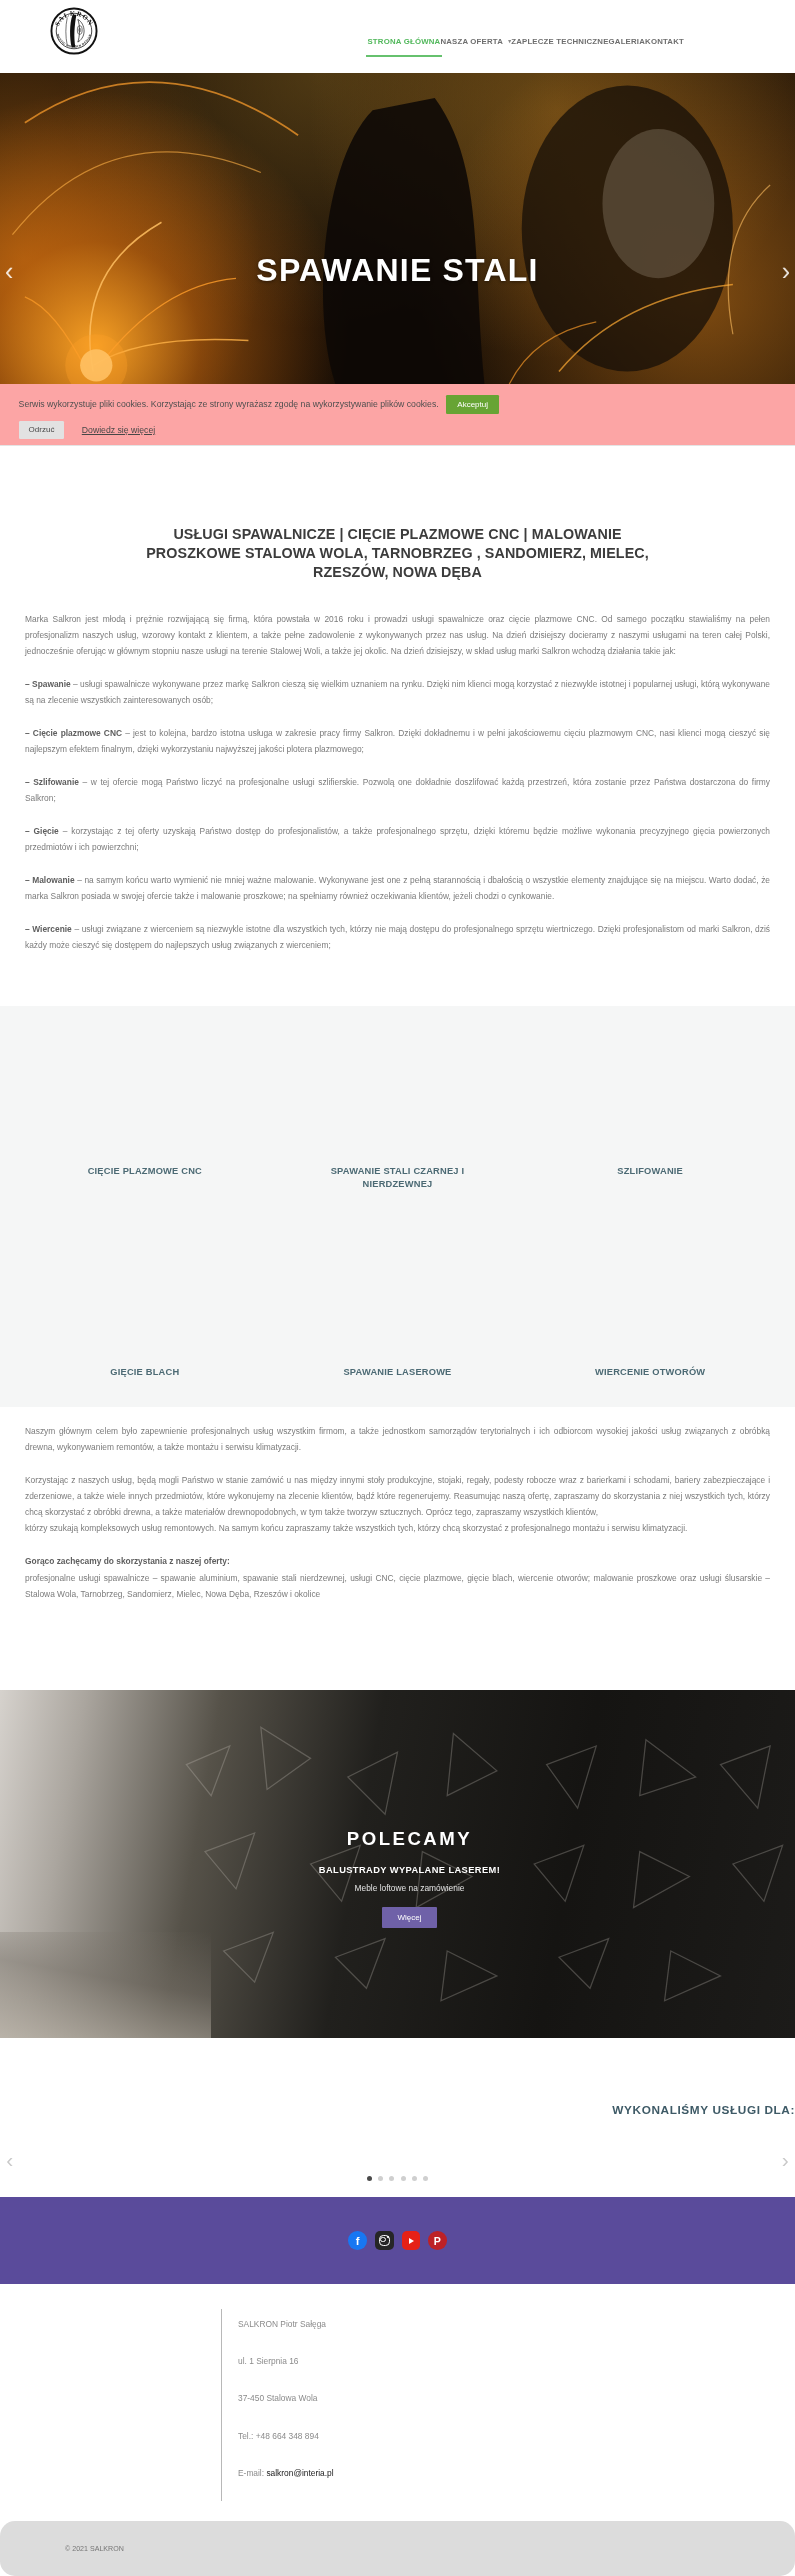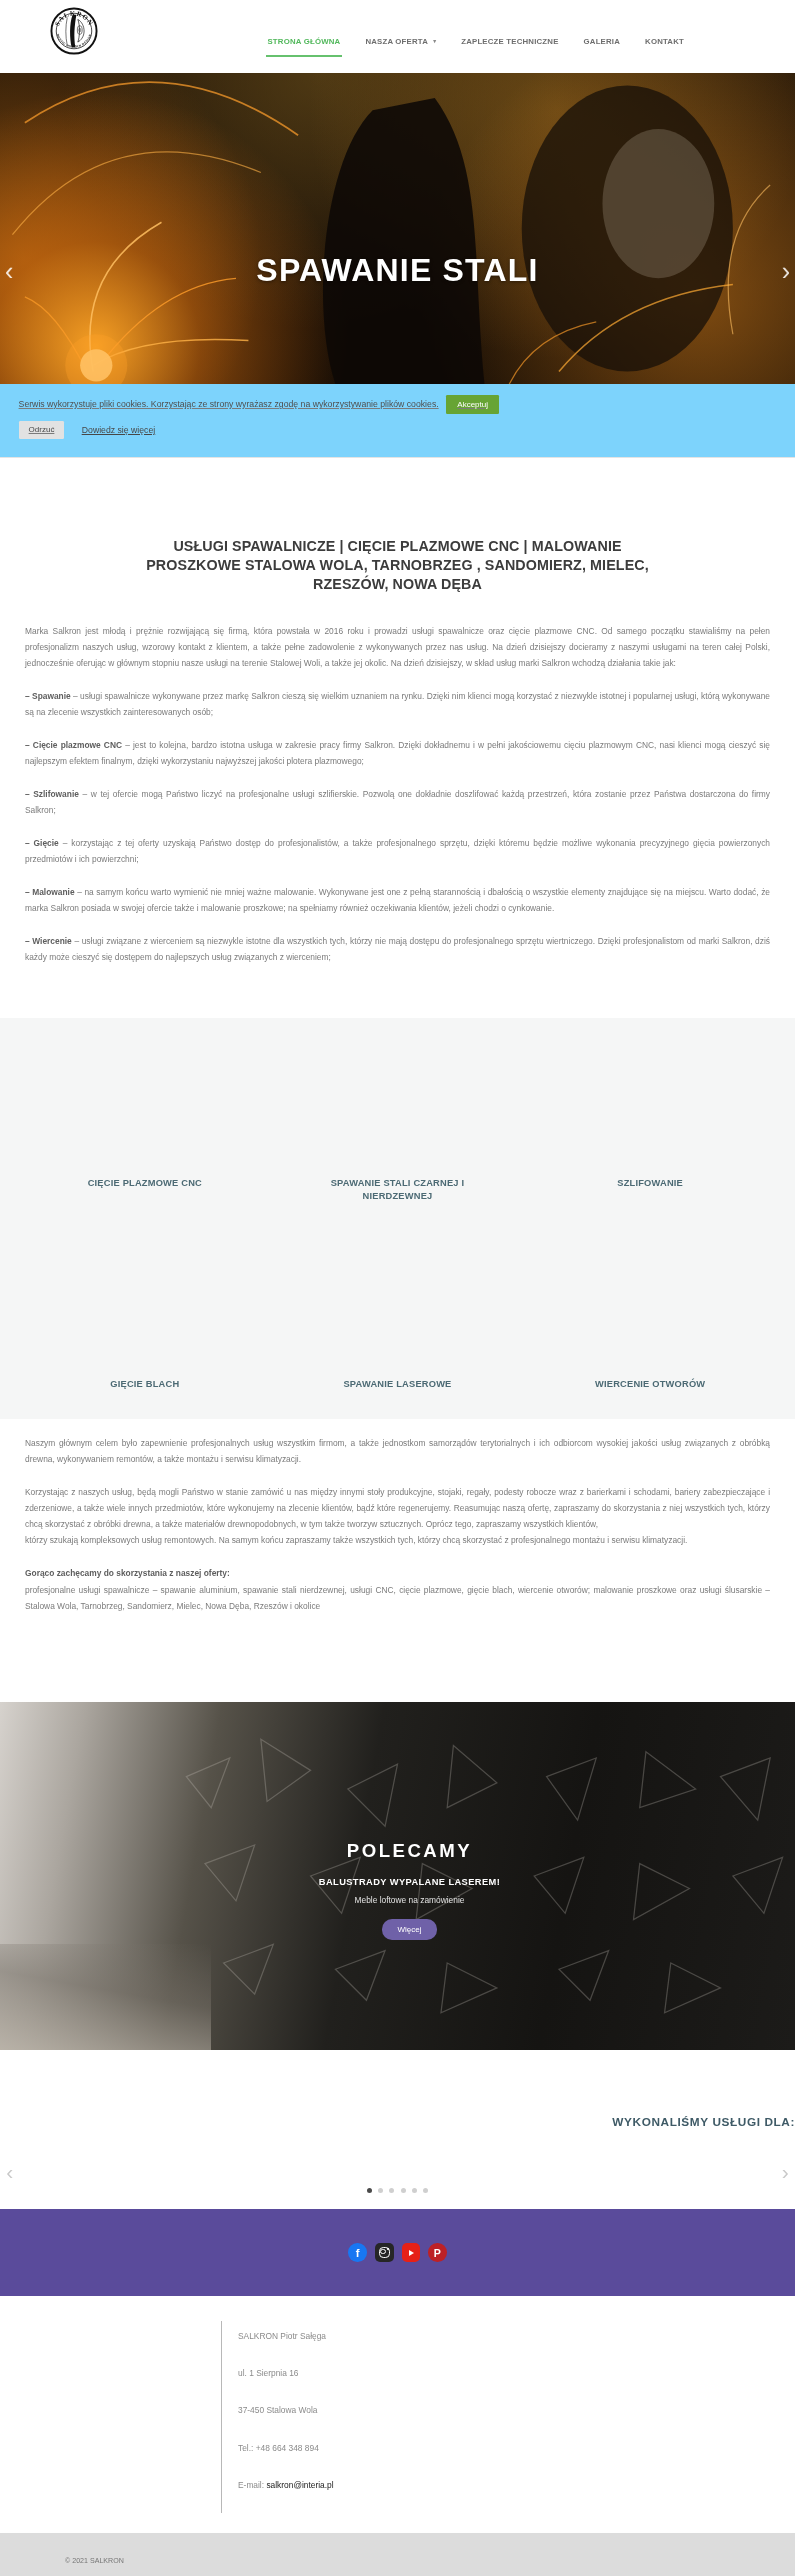--- a/index.html
+++ b/index.html
@@ -2,21 +2,21 @@
 <html lang="pl" style="font-size:10px"><head>
 <meta charset="utf-8">
 <style>
   * { box-sizing: border-box; }
   html,body { margin:0; padding:0; }
   body { width:795px; background:#fff; font-family:"Liberation Sans", sans-serif; color:#7b7b7b; }
 
   
   .header { position:relative; height:73px; background:#fff; z-index:5; }
   .logo { position:absolute; left:50px; top:6.8px; width:48px; height:48px; }
-  .nav { position:absolute; top:0; right:111px; height:83px; display:flex; align-items:center; gap:25px; }
+  .nav { position:absolute; top:0; right:111px; height:83px; display:flex; align-items:center; }
   .nav-item { font-size:7.8px; font-weight:700; color:#6e6e6e; letter-spacing:0.2px; cursor:pointer; position:relative; white-space:nowrap; }
   .nav-item.active { color:#52b85c; }
   .nav-item.active .nav-underline { content:""; position:absolute; left:-1.2px; right:-1.2px; bottom:-10.6px; height:1.2px; background:#66c16e; }
   .caret { font-size:5.6px; color:#8a8a8a; margin-left:3.1px; vertical-align:0.6px; }
 
   
   .hero { position:relative; height:311px; overflow:hidden;
     background:
       radial-gradient(circle at 12% 88%, rgba(255,166,38,.95) 0%, rgba(214,110,15,.55) 14%, rgba(0,0,0,0) 34%),
       radial-gradient(circle at 3% 60%, rgba(255,140,20,.5) 0%, rgba(0,0,0,0) 30%),
@@ -26,21 +26,21 @@
       linear-gradient(180deg, #241709 0%, #1a1007 55%, #120b05 100%);
   }
   .hero-sparks { position:absolute; inset:0; width:100%; height:100%; }
   .hero-title { position:absolute; left:0; width:100%; top:179px; text-align:center;
     color:#fff; font-size:32px; font-weight:700; letter-spacing:1.2px; margin:0; text-shadow:0 0.6px 3.7px rgba(0,0,0,.45); }
   .hero-arrow { position:absolute; top:186px; color:rgba(255,255,255,.85); font-size:25px; line-height:25px; cursor:pointer; user-select:none; }
   .hero-arrow.prev { left:5px; }
   .hero-arrow.next { right:5px; }
 
   
-  .cookie { background:#7dd3fc; padding:10.6px 18.6px 10px; border-bottom:0.6px solid #e4e4e4; height:74px;text-decoration:underline; }
+  .cookie { background:#fca5a5; padding:10.6px 18.6px 10px; border-bottom:0.6px solid #e4e4e4; height:62px; }
   .cookie-row1 { display:flex; align-items:center; }
   .cookie-msg { font-size:8.7px; color:#4f4f4f; }
   .btn-accept { margin-left:7.5px; background:#67a434; color:#fff; border:none; font-size:8px; padding:5px 11.2px; border-radius:1.2px; cursor:pointer; font-family:inherit; }
   .cookie-row2 { margin-top:7.5px; display:flex; align-items:center; }
   .btn-reject { background:#e2e2e2; color:#474747; border:none; font-size:8px; padding:4.3px 10px; border-radius:1.2px; cursor:pointer; font-family:inherit; }
   .link-more { margin-left:17.4px; font-size:8.7px; color:#474747; text-decoration:underline; cursor:pointer; }
 
   
   .intro { background:#fff; height:560px; padding-top:79px; }
   .container { width:750px; margin:0 auto; padding:0 2.5px; }
@@ -63,21 +63,21 @@
   
   .promo { position:relative; height:348px; overflow:hidden;
     background: linear-gradient(100deg, #d6d2cd 0%, #aba69f 10%, #565249 26%, #21201d 45%, #151412 70%, #1c1b19 100%); }
   .promo-pattern { position:absolute; inset:0; width:100%; height:100%; opacity:.55; }
   .promo-floor { position:absolute; left:0; bottom:0; width:211px; height:106px;
     background: linear-gradient(10deg, #b9b2a7 0%, rgba(120,114,105,.65) 55%, rgba(0,0,0,0) 100%); opacity:.8; }
   .promo-content { position:absolute; left:12px; width:100%; top:138px; text-align:center; }
   .promo-title { color:#fff; font-size:18.6px; font-weight:600; letter-spacing:2.5px; margin:0; }
   .promo-line1 { color:#fff; font-size:9.3px; font-weight:700; letter-spacing:0.4px; margin:15px 0 0; }
   .promo-line2 { color:#e3e3e3; font-size:8.4px; margin:8px 0 0; }
-  .btn-more { margin-top:13.7px; background:#6f61a8; color:#fff; border:none; font-size:8px; padding:6.2px 15px; border-radius:10px; cursor:pointer; font-family:inherit; }
+  .btn-more { margin-top:13.7px; background:#6f61a8; color:#fff; border:none; font-size:8px; padding:6.2px 15px; border-radius:1px; cursor:pointer; font-family:inherit; }
 
   
   .clients { position:relative; background:#fff; height:159px; padding-top:65px; text-align:center; }
   .clients h2 { margin:0; font-size:11.8px; font-weight:700; letter-spacing:0.6px; color:#3e5a66;text-align:right; }
   .car-arrow { position:absolute; top:113px; font-size:21px; color:#c9c9c9; cursor:pointer; user-select:none; line-height:18.6px; }
   .car-arrow.prev { left:6.2px; }
   .car-arrow.next { right:6.2px; }
   .dots { position:absolute; left:0; width:100%; top:138px; display:flex; justify-content:center; gap:6.2px; }
   .dot { width:5px; height:5px; border-radius:50%; background:#cfcfcf; cursor:pointer; }
   .dot.active { background:#4a4a4a; }
@@ -92,21 +92,21 @@
   .ig-dot { position:absolute; right:5px; top:5px; width:1.6px; height:1.6px; background:#fff; border-radius:50%; }
   .sicon.yt { background:#e62117; border-radius:5px; }
   .yt-play { width:0; height:0; border-left:5.6px solid #fff; border-top:3.7px solid transparent; border-bottom:3.7px solid transparent; margin-left:1.9px; }
   .sicon.pin { background:#bd2126; border-radius:50%; color:#fff; font-size:10.6px; font-weight:700; }
 
   
   .footer { position:relative; background:#fff; height:237px; }
   .contact { position:absolute; left:221px; top:25px; bottom:20px; border-left:0.6px solid #b8b8b8; padding:10px 0 0 16px; }
   .contact p { margin:0 0 26px; font-size:8.4px; color:#8b8b8b; line-height:11.2px; }
   .contact .email-value { color:#222; text-decoration:none; cursor:pointer; }
-  .bottom-bar { height:55px; background:#dcdcdc; display:flex; align-items:center; }
+  .bottom-bar { height:55px; background:#dcdcdc; display:flex; align-items:center;border-radius:15px; }
   .copyright { margin-left:65px; font-size:7.1px; color:#767676; }
 </style>
 </head>
 <body>
 
 <header class="header">
   <div class="logo">
     <svg viewBox="0 0 100 100" width="48" height="48">
       <circle cx="50" cy="50" r="47" fill="#fff" stroke="#121212" stroke-width="4"></circle>
       <circle cx="50" cy="50" r="37" fill="none" stroke="#121212" stroke-width="1.6"></circle>

